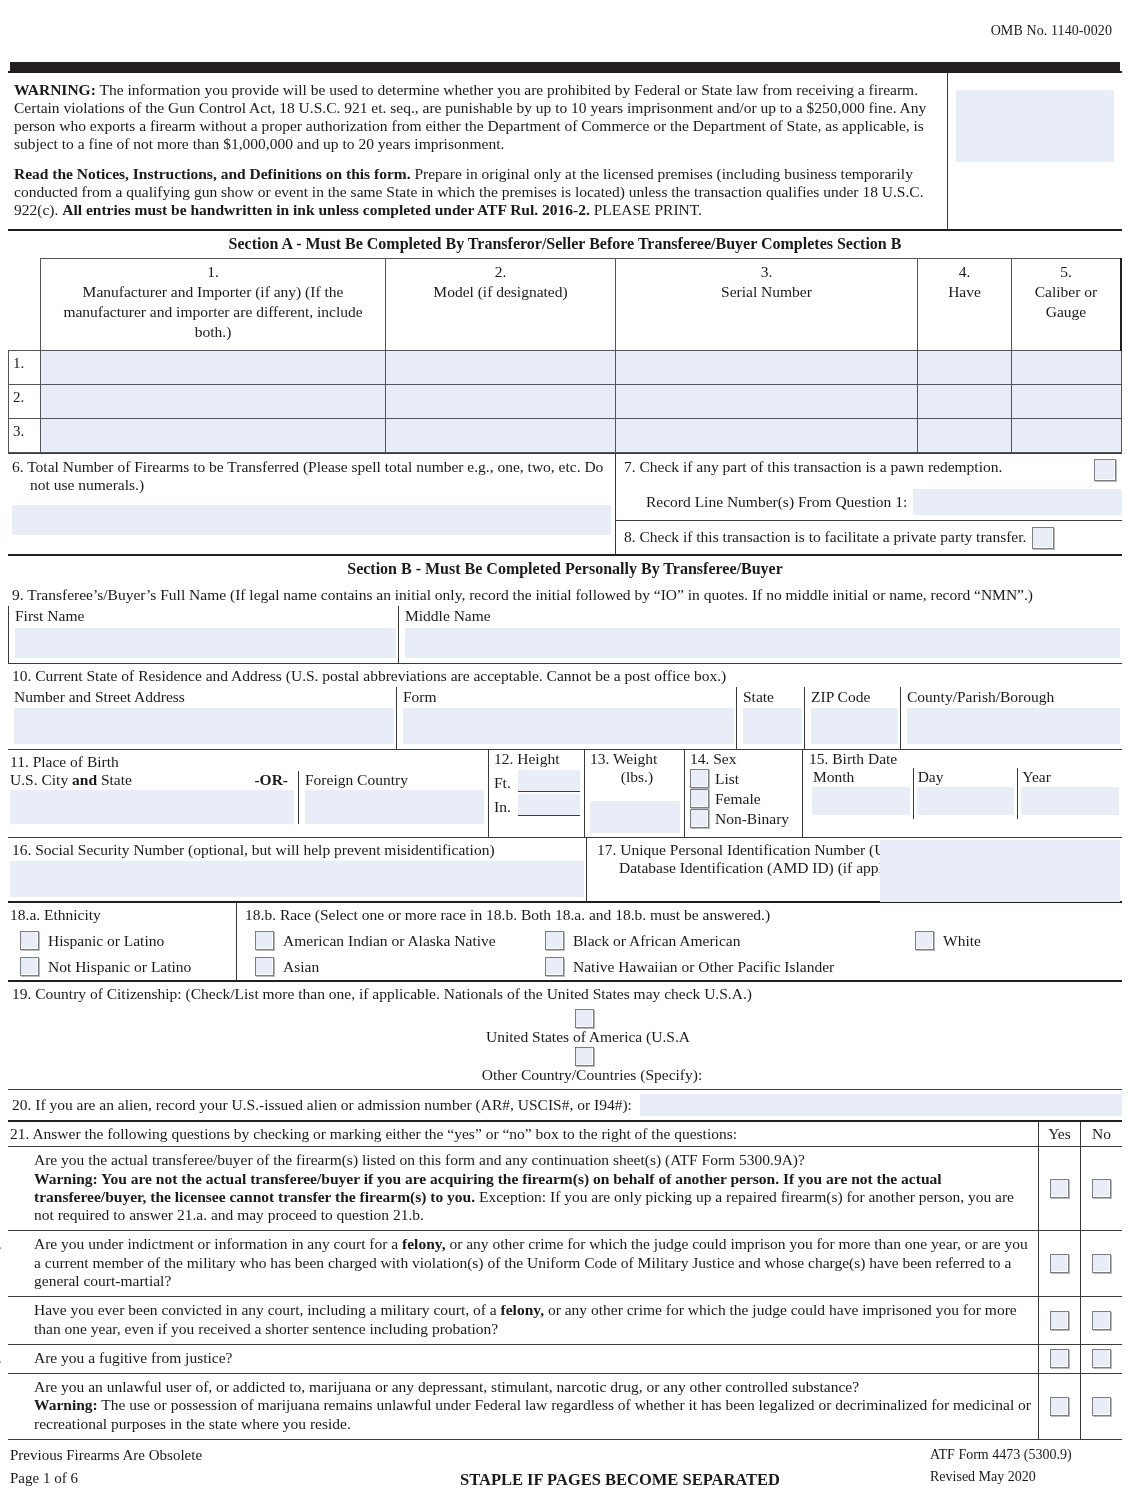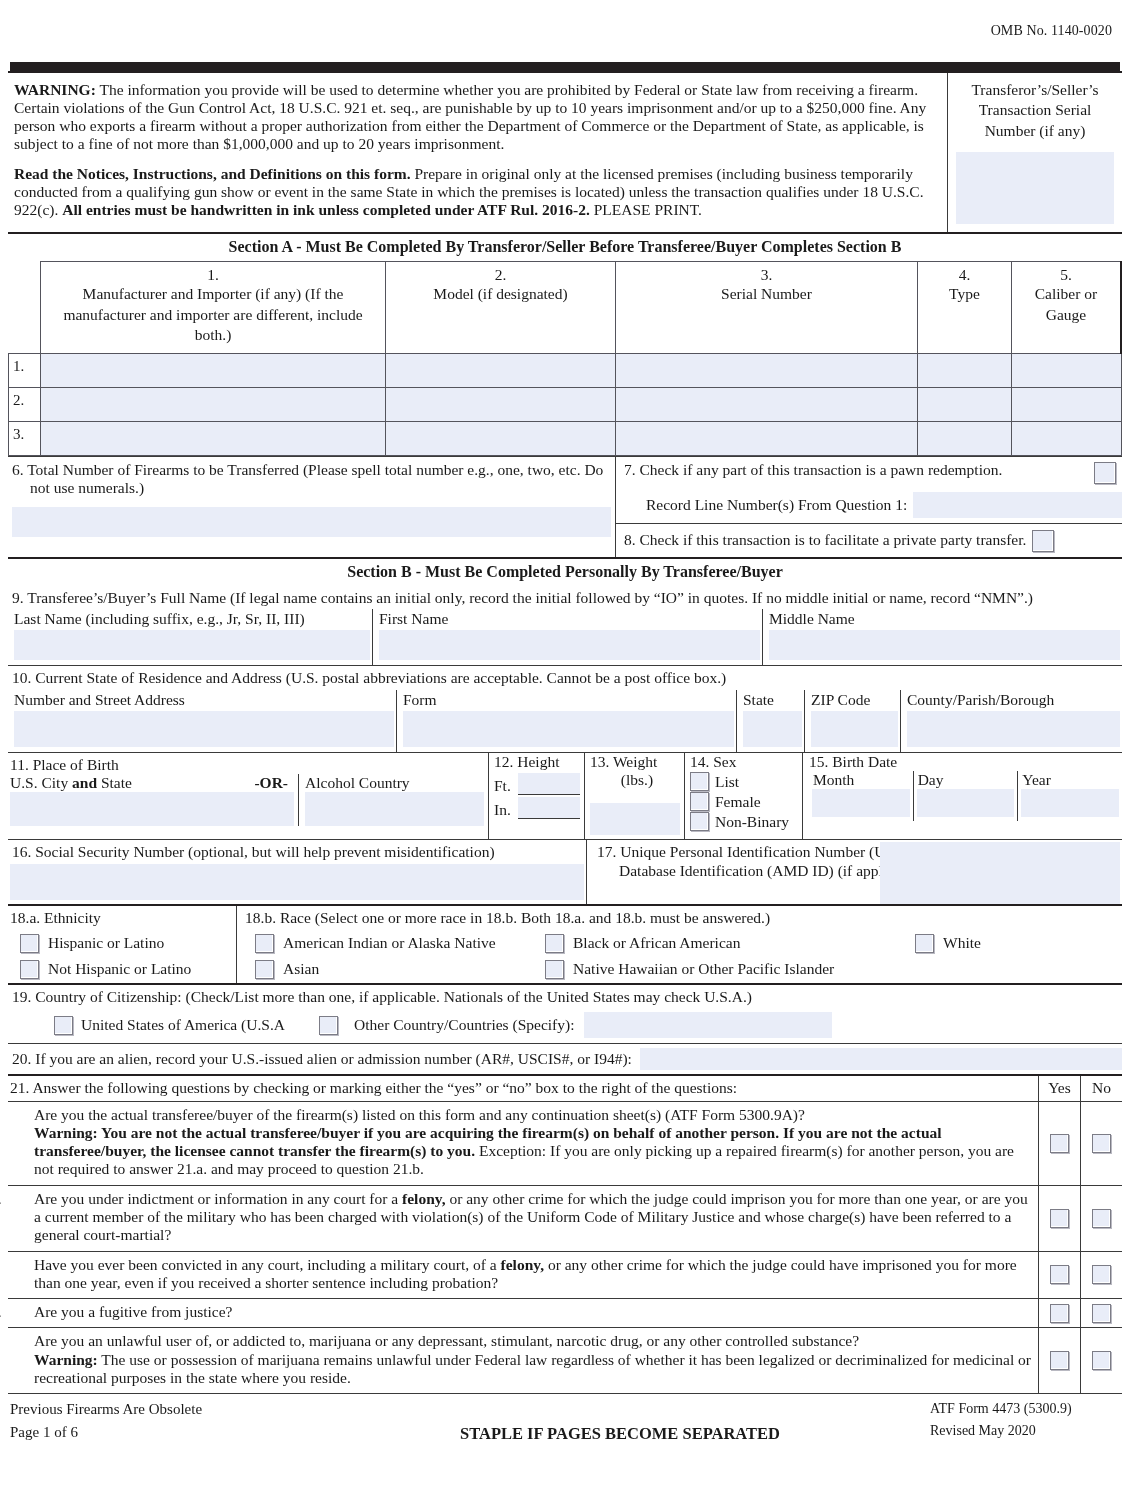--- a/index.html
+++ b/index.html
@@ -125,21 +125,21 @@
   .ckrow { display:flex; align-items:center; gap:9px; margin-top:7px; }
   .ckrow .cb { margin-left:10px; }
   .racegrid { display:flex; }
   .racegrid .c1 { width:290px; }
   .racegrid .c2 { width:370px; }
   .racegrid .c3 { flex:1; }
 
   
   .q19 { border-bottom:1.6px solid #3a3a3a; padding:3px 0 5px 2px; }
   .q19 .t { text-indent:-22px; padding-left:24px; }
-  .q19 .opts { display:flex; align-items:center; margin-top:6px; padding-left:44px; }
+  .q19 .opts { display:flex; align-items:center; margin-top:6px; padding-left:44px;flex-direction:column; }
   .q19 .opts .cb { margin-right:8px; }
   .q19 .gap { width:34px; }
   .q19 .inp { flex:1; height:26px; margin-left:10px; max-width:248px; }
   .q20 { border-bottom:2.2px solid #231f20; padding:4px 0 4px 2px; display:flex; align-items:center; }
   .q20 .t { text-indent:-22px; padding-left:24px; }
   .q20 .inp { flex:1; height:22px; margin-left:8px; }
 
   
   .q21head { display:flex; border-bottom:1.4px solid #3a3a3a; }
   .q21head .t { flex:1; padding:3px 0 3px 2px; text-indent:-22px; padding-left:24px; }
@@ -165,21 +165,20 @@
 
   <div class="omb">OMB No. 1140-0020</div>
   <div class="blackbar"></div>
 
   <div class="warn-wrap">
     <div class="warn-left">
       <p><b class="bk">WARNING:</b><span>  The information you provide will be used to determine whether you are prohibited by Federal or State law from receiving a firearm.  Certain violations of the Gun Control Act, 18 U.S.C. 921 et. seq., are punishable by up to 10 years imprisonment and/or up to a $250,000 fine.  Any person who exports a firearm without a proper authorization from either the Department of  Commerce or the Department of State, as applicable, is subject to a fine of not more than $1,000,000 and up to 20 years imprisonment.</span></p>
       <p><b class="bk">Read the Notices, Instructions, and Definitions on this form.</b><span>  Prepare in original only at the licensed premises (including business temporarily conducted from a qualifying gun show or event in the same State in which the premises is located) unless the transaction qualifies under 18 U.S.C. 922(c).  </span><b class="bk">All entries must be handwritten in ink unless completed under ATF Rul. 2016-2.</b><span>  PLEASE PRINT.</span></p>
     </div>
     <div class="warn-right">
-      <div class="lbl">Transferor’s/Seller’s Transaction Serial Number (if any)</div>
       <div class="serial-box"></div>
     </div>
   </div>
 
   <div class="sec-banner">Section A - Must Be Completed By Transferor/Seller Before Transferee/Buyer Completes Section B</div>
 
   <table class="secA">
     <colgroup>
       <col style="width:32px">
         <col style="width:345px">
@@ -198,21 +197,21 @@
       <th>
         <span class="colnum">2.</span>
         <span class="colttl">Model (if designated)</span>
       </th>
       <th>
         <span class="colnum">3.</span>
         <span class="colttl">Serial Number</span>
       </th>
       <th>
         <span class="colnum">4.</span>
-        <span class="colttl">Type</span>
+        <span class="colttl">Have</span>
       </th>
       <th>
         <span class="colnum">5.</span>
         <span class="colttl">Caliber or Gauge</span>
       </th>
     </tr>
     <tr>
       <td class="rowno">1.</td>
       <td class="cellfill"></td>
       <td class="cellfill"></td>
@@ -270,24 +269,20 @@
         </div>
       </div>
     </div>
   </div>
 
   <div class="sec-banner">Section B - Must Be Completed Personally By Transferee/Buyer</div>
 
   <div class="blk">
     <div class="q-head">9.  Transferee’s/Buyer’s Full Name (If legal name contains an initial only, record the initial followed by “IO” in quotes.  If no middle initial or name, record “NMN”.)</div>
     <div class="fields">
-      <div class="fld" style="width:364px">
-        <div class="cap">Last Name (including suffix, e.g., Jr, Sr, II, III)</div>
-        <div class="inp"></div>
-      </div>
       <div class="fld vline" style="width:390px">
         <div class="cap">First Name</div>
         <div class="inp"></div>
       </div>
       <div class="fld vline" style="flex:1">
         <div class="cap">Middle Name</div>
         <div class="inp"></div>
       </div>
     </div>
   </div>
@@ -323,21 +318,21 @@
       <div class="ln1">11.  Place of Birth</div>
       <div class="ln2">
         <div class="usc">
           <div class="orwrap">
             <span><span>U.S. City</span> <b class="bk">and</b><span> State</span></span>
             <span class="or">-OR-</span>
           </div>
           <div class="inp" style="height:34px;margin-right:4px"></div>
         </div>
         <div class="fc vline">
-          <div>Alcohol Country</div>
+          <div>Foreign Country</div>
           <div class="inp" style="height:34px;margin-right:4px"></div>
         </div>
       </div>
     </div>
 
     <div class="q12 vline">
       <div>12.  Height</div>
       <div class="hr">
         <span>Ft.</span>
         <span class="u"></span>

